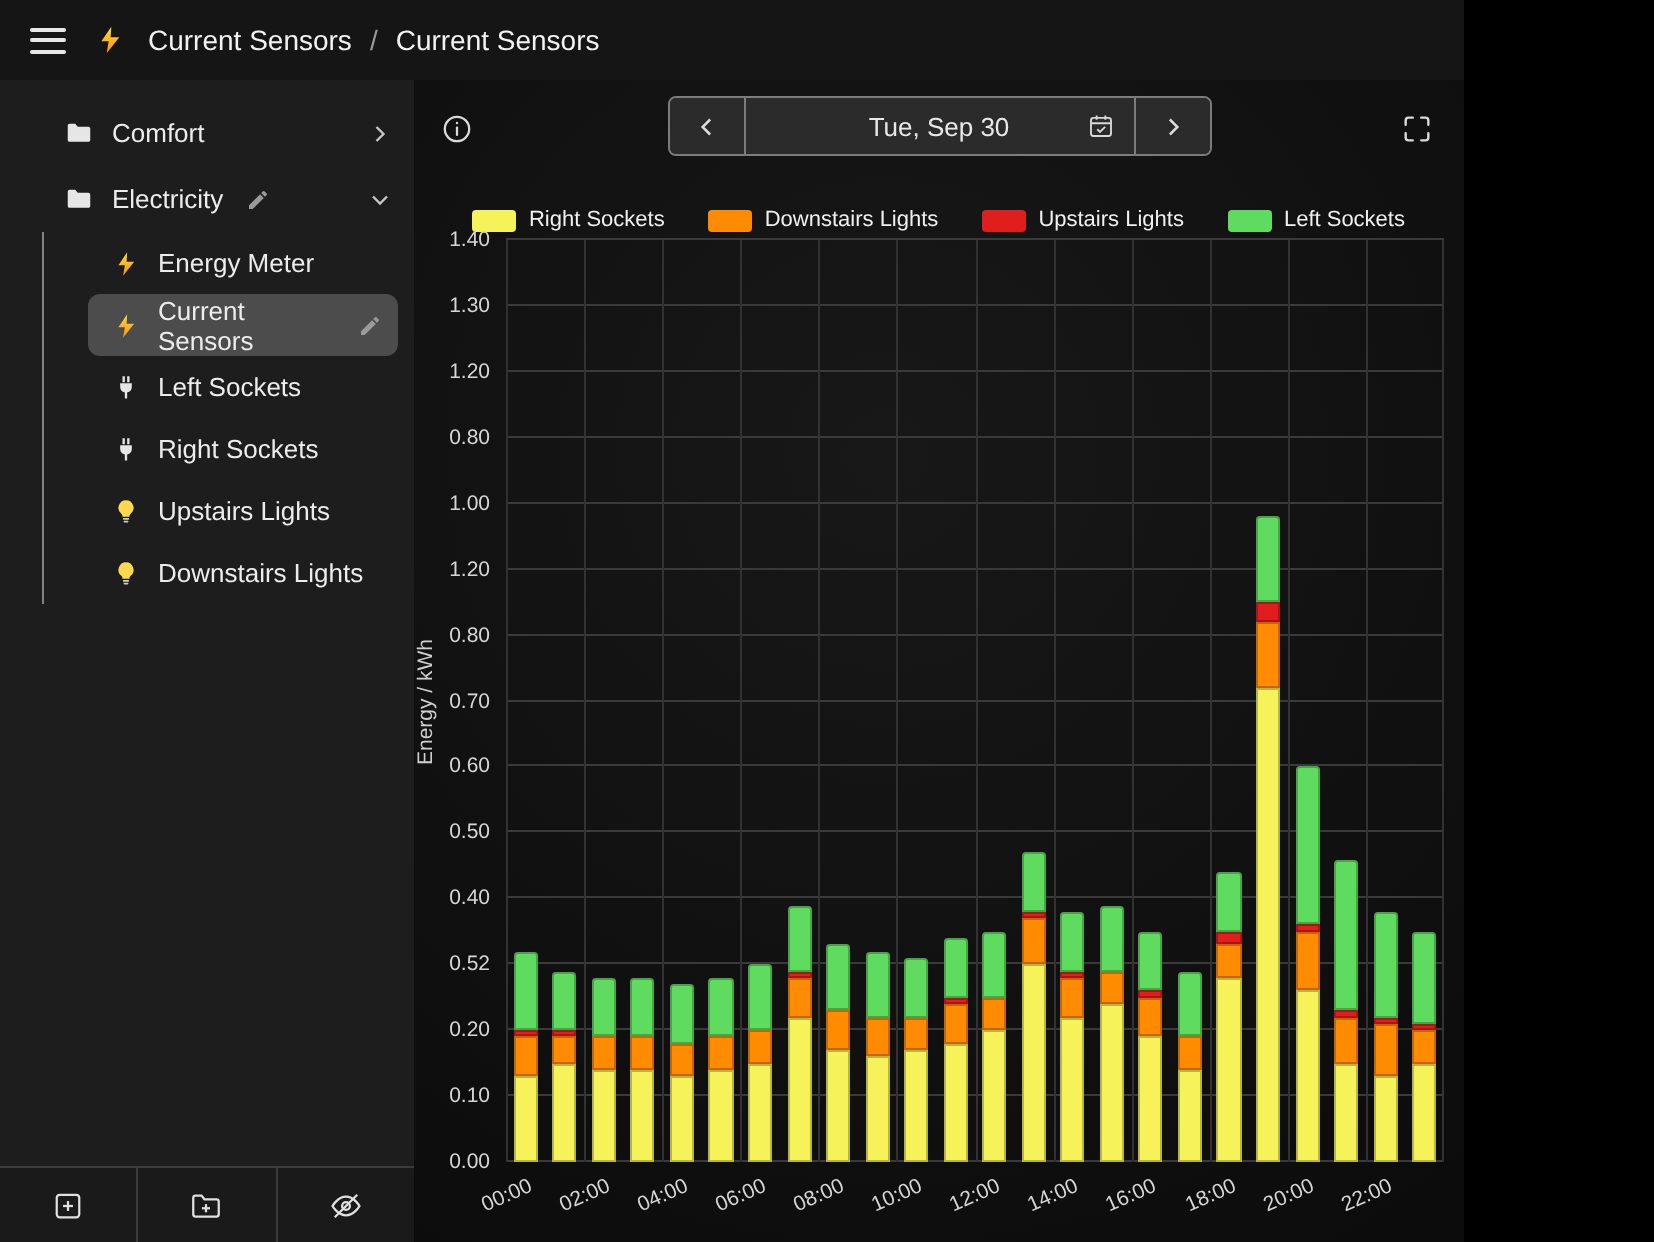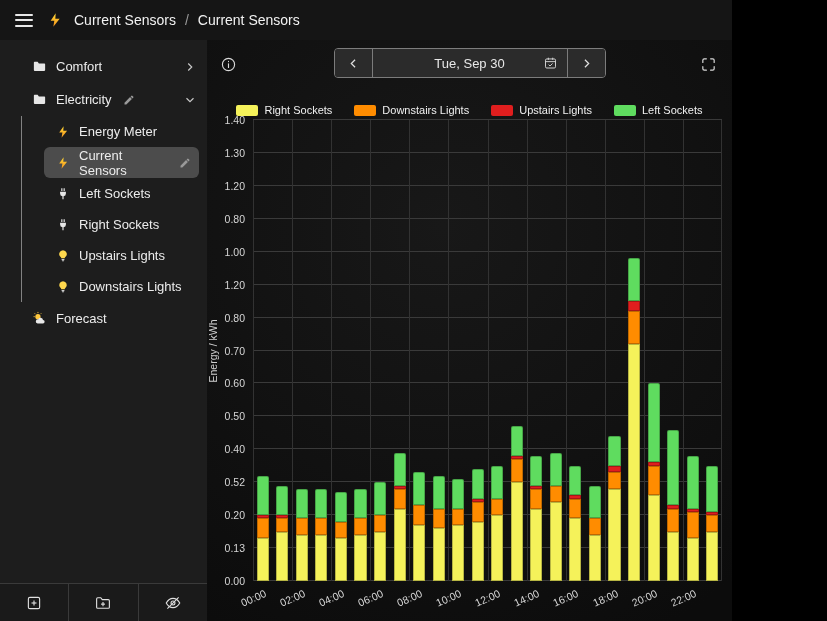--- a/index.html
+++ b/index.html
@@ -176,35 +176,20 @@
               <span class="icon">
                 <svg viewBox="0 0 24 24" width="14" height="14">
                   <path d="M12 2a6.5 6.5 0 0 0-4 11.6c.6.5 1 1.4 1 2.4h6c0-1 .4-1.9 1-2.4A6.5 6.5 0 0 0 12 2Z" fill="#ffd84d"></path>
                   <rect x="9.3" y="17.2" width="5.4" height="1.5" rx=".7" fill="#cfcfcf"></rect>
                   <rect x="9.9" y="19.4" width="4.2" height="1.5" rx=".7" fill="#cfcfcf"></rect>
                 </svg>
               </span>
               <span class="sb-label">Downstairs Lights</span>
             </div>
           </div>
-          <div class="sb-row">
-            <span class="icon">
-              <svg viewBox="0 0 24 24" width="15" height="15">
-                <circle cx="9.5" cy="9" r="4.2" fill="#ffc83d"></circle>
-                <g stroke="#ffc83d" stroke-width="1.4">
-                  <line x1="9.5" y1="1.5" x2="9.5" y2="3.4"></line>
-                  <line x1="2.5" y1="9" x2="4.4" y2="9"></line>
-                  <line x1="4.2" y1="3.7" x2="5.5" y2="5"></line>
-                  <line x1="14.8" y1="3.7" x2="13.5" y2="5"></line>
-                </g>
-                <path d="M9 20h8.2a2.8 2.8 0 0 0 .4-5.6 4 4 0 0 0-7.8-1 3.3 3.3 0 0 0-.8 6.6Z" fill="#e8e8e8"></path>
-              </svg>
-            </span>
-            <span class="sb-label">Forecast</span>
-          </div>
         </nav>
       <div class="sb-footer">
         <button>
             <span class="icon">
           <svg viewBox="0 0 24 24" width="18" height="18" fill="none" stroke="#e0e0e0" stroke-width="1.5">
                 <rect x="4.5" y="4.5" width="15" height="15" rx="2"></rect>
                 <line x1="12" y1="8.7" x2="12" y2="15.3"></line>
                 <line x1="8.7" y1="12" x2="15.3" y2="12"></line>
               </svg>
         </span>
@@ -299,21 +284,21 @@
             <span>Left Sockets</span>
           </span>
         </div>
 
       <div class="chart-wrap">
         <div class="plot">
           <div class="y-axis-title">Energy / kWh</div>
         <div class="gridline-h" style="bottom: 0%;"></div>
             <div class="ytick" style="bottom: 0%;">0.00</div>
             <div class="gridline-h" style="bottom: 7.14286%;"></div>
-            <div class="ytick" style="bottom: 7.14286%;">0.13</div>
+            <div class="ytick" style="bottom: 7.14286%;">0.10</div>
             <div class="gridline-h" style="bottom: 14.2857%;"></div>
             <div class="ytick" style="bottom: 14.2857%;">0.20</div>
             <div class="gridline-h" style="bottom: 21.4286%;"></div>
             <div class="ytick" style="bottom: 21.4286%;">0.52</div>
             <div class="gridline-h" style="bottom: 28.5714%;"></div>
             <div class="ytick" style="bottom: 28.5714%;">0.40</div>
             <div class="gridline-h" style="bottom: 35.7143%;"></div>
             <div class="ytick" style="bottom: 35.7143%;">0.50</div>
             <div class="gridline-h" style="bottom: 42.8571%;"></div>
             <div class="ytick" style="bottom: 42.8571%;">0.60</div>

